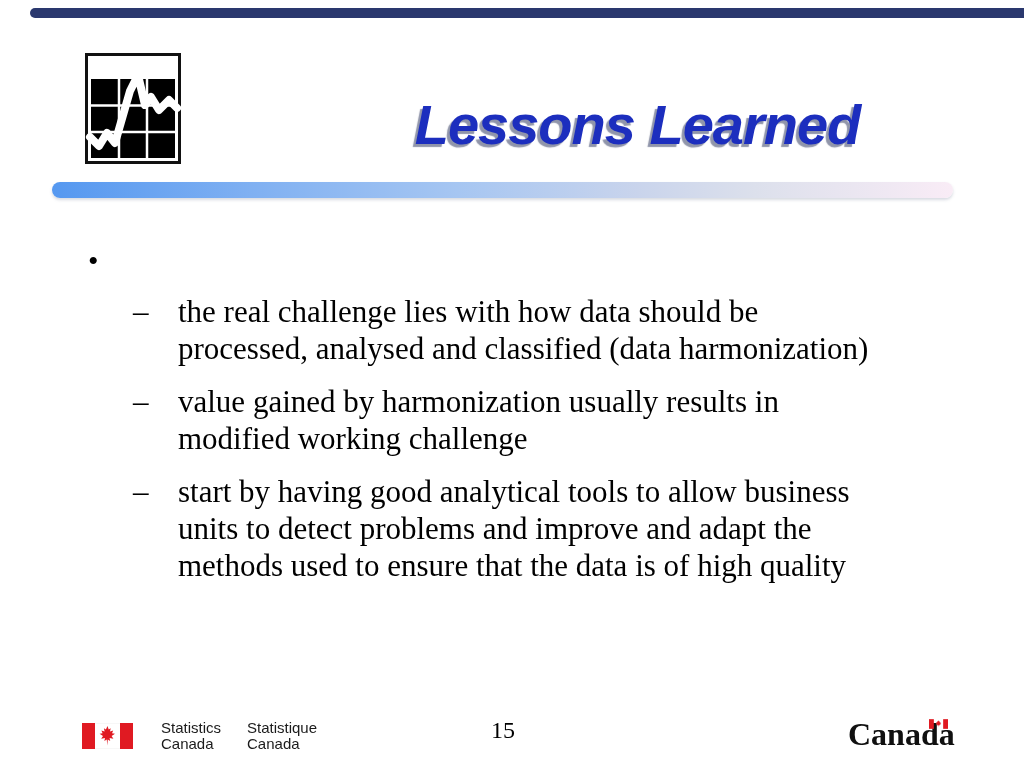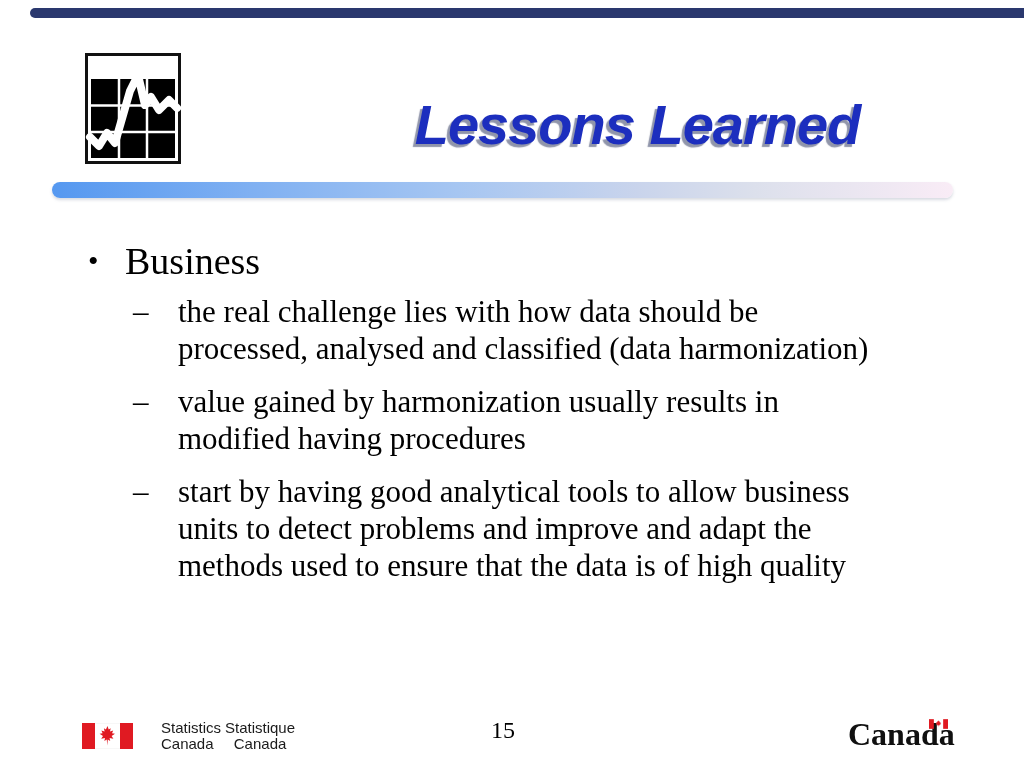--- a/index.html
+++ b/index.html
@@ -105,21 +105,21 @@
   }
   .fip-flag { width: 51px; height: 26px; margin-top: 3px; }
   .fip-col {
     font-family: "Liberation Sans", sans-serif;
     font-size: 15px;
     line-height: 16px;
     color: #1b1b1b;
     white-space: pre-line;
   }
   .fip-col.first { margin-left: 28px; }
-  .fip-col.second { margin-left: 4px; text-align: center; }
+  .fip-col.second { margin-left: 26px; }
 
   .page-number {
     position: absolute;
     left: 468px; top: 717px;
     width: 70px;
     text-align: center;
     font-family: Liberation Serif, serif;
     font-size: 24px;
     color: #000;
   }
@@ -156,32 +156,31 @@
   <polyline points="5,84 14,93 22,80 30,90 45,38 53,22 60,52 66,44 74,57 84,47 92,55" fill="none" stroke="#ffffff" stroke-width="8" stroke-linejoin="round" stroke-linecap="round"></polyline>
 </svg>
 
 <div class="title">Lessons Learned</div>
 
 <div class="gradient-bar"></div>
 
 <div class="content">
   <div class="bullet-row">
     <span class="bullet-marker">•</span>
-    <span>Business</span>
   </div>
   <div class="sub-list">
     <div class="sub-row">
       <span class="sub-marker">–</span>
       <span class="sub-text">the real challenge lies with how data should be
 processed, analysed and classified (data harmonization)</span>
     </div>
     <div class="sub-row">
       <span class="sub-marker">–</span>
       <span class="sub-text">value gained by harmonization usually results in
-modified having procedures</span>
+modified working challenge</span>
     </div>
     <div class="sub-row">
       <span class="sub-marker">–</span>
       <span class="sub-text">start by having good analytical tools to allow business
 units to detect problems and improve and adapt the
 methods used to ensure that the data is of high quality</span>
     </div>
   </div>
 </div>
 

